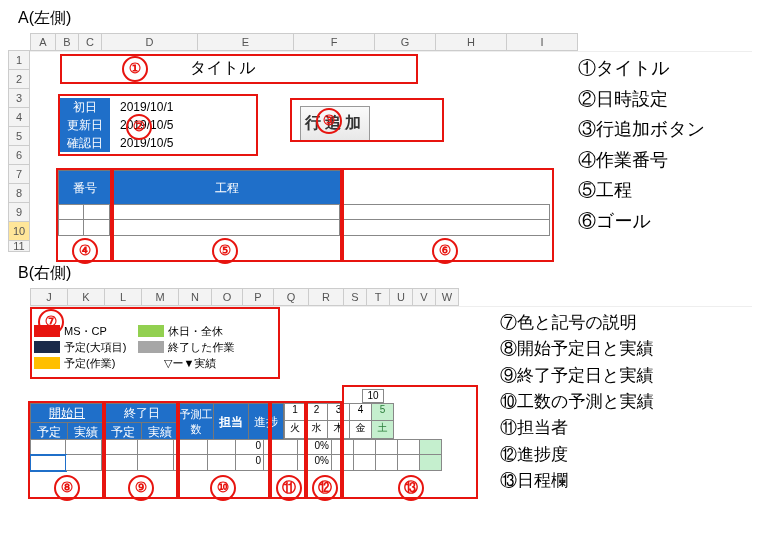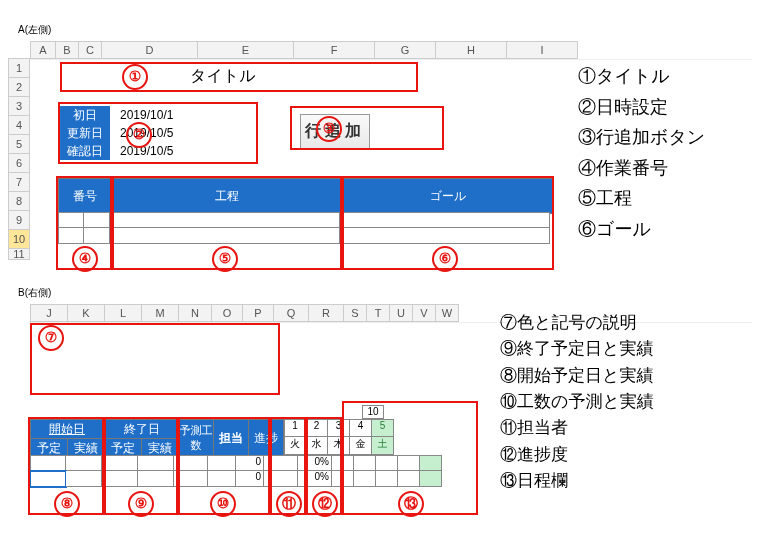--- a/index.html
+++ b/index.html
@@ -5,22 +5,22 @@
   body {
     font-family: "Meiryo", "Yu Gothic", sans-serif;
     font-size: 12px;
     margin: 0;
     padding: 8px;
     background: #fff;
     width: 760px;
     box-sizing: border-box;
   }
   .section-label {
-    font-size: 10px;
-    margin: 15px 0 4px 10px;
+    font-size: 16px;
+    margin: 0 0 4px 10px;
   }
   .sheet-area {
     position: relative;
     background: #fff;
   }
   
   .colhdr {
     display: flex;
     margin-left: 22px;
   }
@@ -185,21 +185,20 @@
     <div class="redbox" style="left:28px; top:42px; width:200px; height:62px;"></div>
     <span class="redcircle abs" style="left:96px; top:62px;">②</span>
 
     <span class="btn abs" style="left:270px; top:54px;">行追加</span>
     <div class="redbox" style="left:260px; top:46px; width:154px; height:44px;"></div>
     <span class="redcircle abs" style="left:286px; top:56px;">③</span>
 
     <div class="abs" style="left:28px; top:118px; display:flex;">
       <div class="bluehdr" style="width:52px; height:34px;">番号</div>
       <div class="bluehdr" style="width:230px; height:34px; border-left:none;">工程</div>
-      <div class="bluehdr" style="width:210px; height:34px; border-left:none;">ゴール</div>
     </div>
 
     <div class="abs" style="left:28px; top:152px; width:492px;">
       <div style="display:flex;">
         <div class="thincell" style="width:26px;height:16px;"></div>
         <div class="thincell" style="width:26px;height:16px;border-left:none;"></div>
         <div class="thincell" style="width:230px;height:16px;border-left:none;"></div>
         <div class="thincell" style="width:210px;height:16px;border-left:none;"></div>
       </div>
       <div style="display:flex;">
@@ -244,20 +243,40 @@
     <div style="width:34px">R</div>
     <div style="width:22px">S</div>
     <div style="width:22px">T</div>
     <div style="width:22px">U</div>
     <div style="width:22px">V</div>
     <div style="width:22px">W</div>
   </div>
 
   <div class="cellspace" style="height:230px;">
 
+    <div class="abs" style="left:4px; top:16px;">
+      <div class="legend-row">
+        <span class="sw" style="background:#e7140f;"></span>
+        <span style="width:74px">MS・CP</span>
+        <span class="sw" style="background:#92d050;"></span>
+        <span>休日・全休</span>
+      </div>
+      <div class="legend-row">
+        <span class="sw" style="background:#1b2a4a;"></span>
+        <span style="width:74px">予定(大項目)</span>
+        <span class="sw" style="background:#a6a6a6;"></span>
+        <span>終了した作業</span>
+      </div>
+      <div class="legend-row">
+        <span class="sw" style="background:#ffbf00;"></span>
+        <span style="width:74px">予定(作業)</span>
+        <span style="width:26px"></span>
+        <span>▽ー▼実績</span>
+      </div>
+    </div>
     <div class="redbox" style="left:0px; top:0px; width:250px; height:72px;"></div>
     <span class="redcircle abs" style="left:8px; top:2px;">⑦</span>
 
     <div class="abs" style="left:332px; top:82px;">
       <div class="thincell tinytxt" style="width:22px;height:14px;text-align:center;">10</div>
     </div>
 
     <div class="abs" style="left:0; top:96px; display:flex;">
       <div style="display:flex;flex-direction:column;">
         <div class="bluehdr" style="width:72px;height:18px;text-decoration:underline;">開始日</div>
@@ -341,19 +360,19 @@
     <span class="redcircle abs" style="left:98px; top:168px;">⑨</span>
     <span class="redcircle abs" style="left:180px; top:168px;">⑩</span>
     <span class="redcircle abs" style="left:246px; top:168px;">⑪</span>
     <span class="redcircle abs" style="left:282px; top:168px;">⑫</span>
     <span class="redcircle abs" style="left:368px; top:168px;">⑬</span>
   </div>
 </div>
 
 <div class="rightlist2">
   <div>⑦色と記号の説明</div>
+  <div>⑧開始予定日と実績</div>
   <div>⑨終了予定日と実績</div>
-  <div>⑧開始予定日と実績</div>
   <div>⑩工数の予測と実績</div>
   <div>⑪担当者</div>
   <div>⑫進捗度</div>
   <div>⑬日程欄</div>
 </div>
 
 </body></html>

